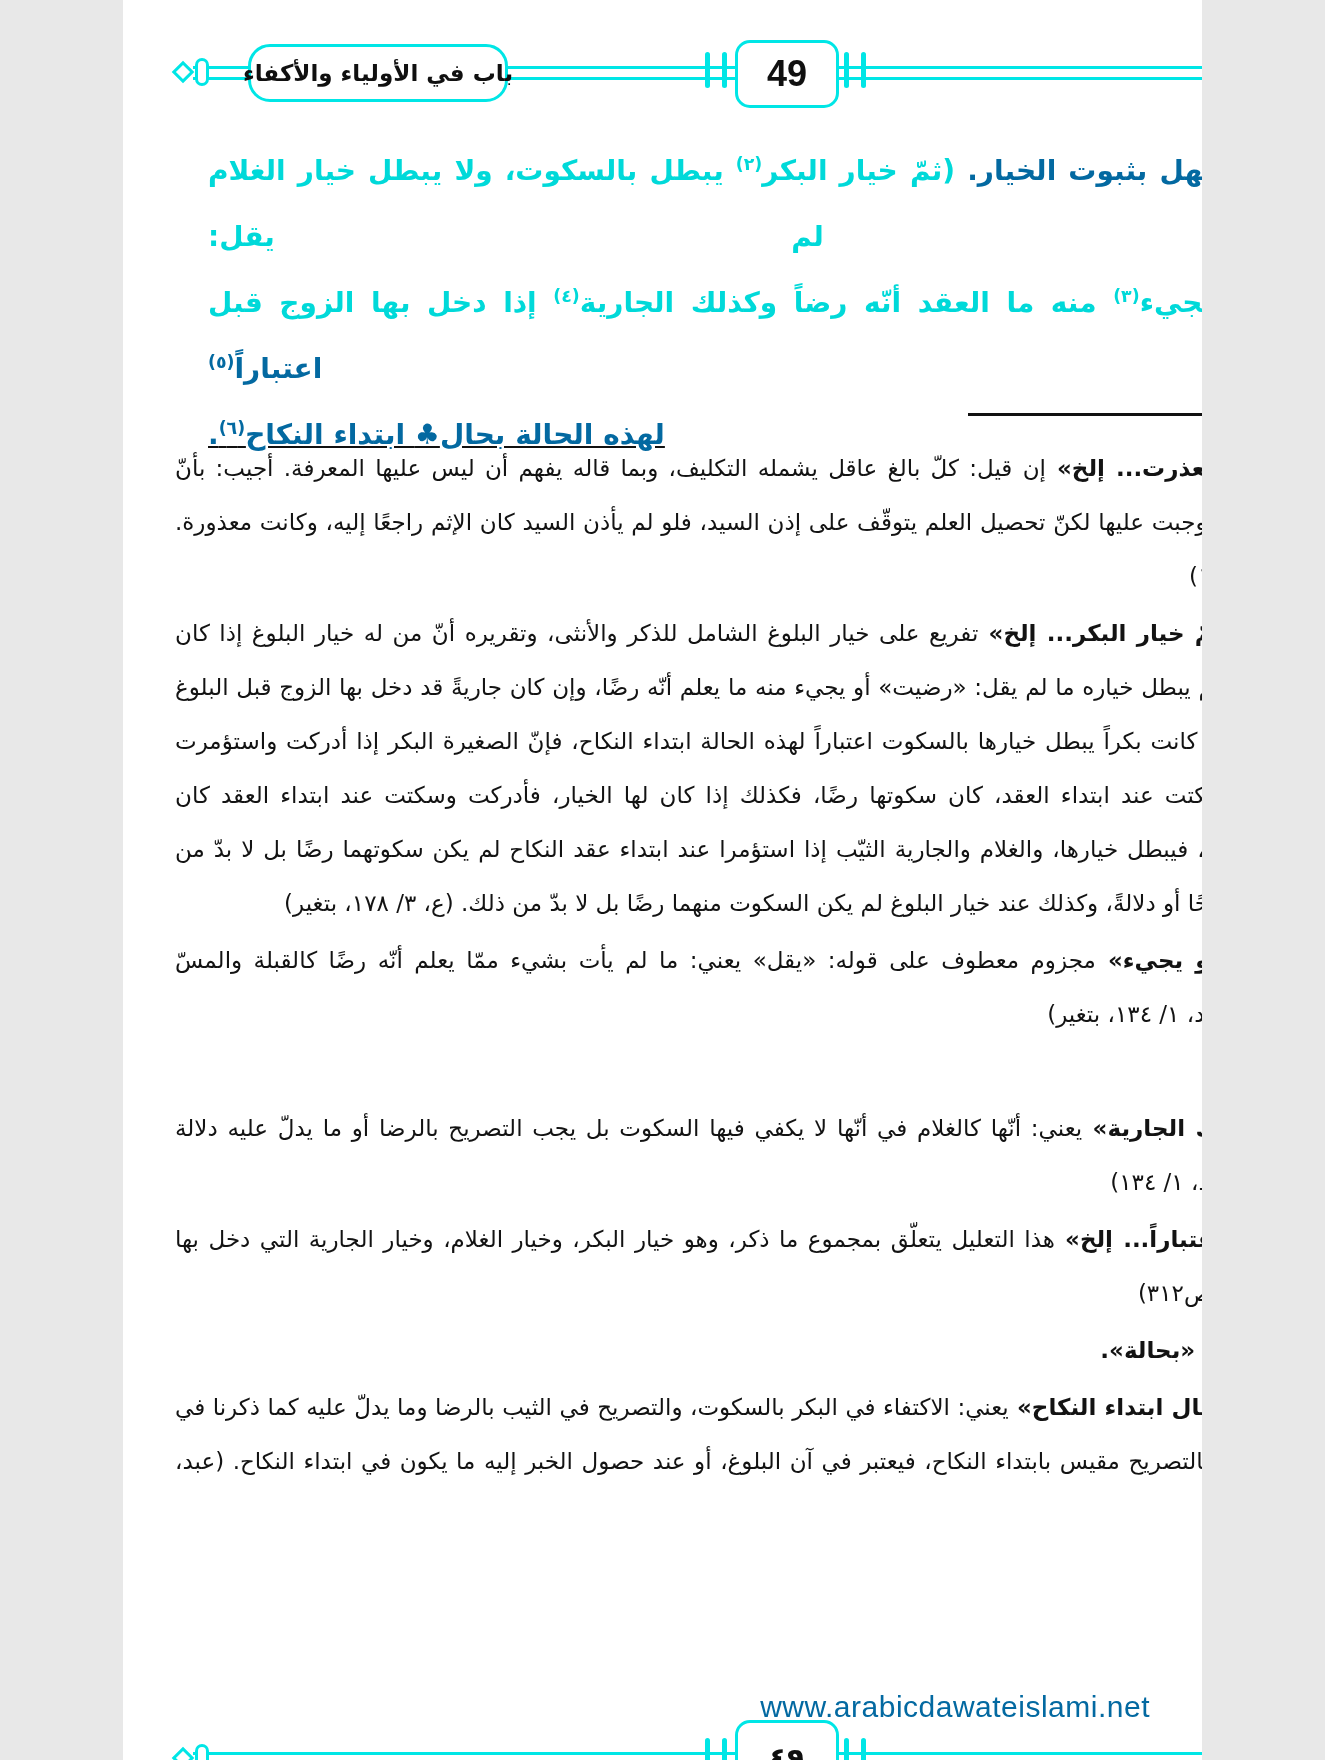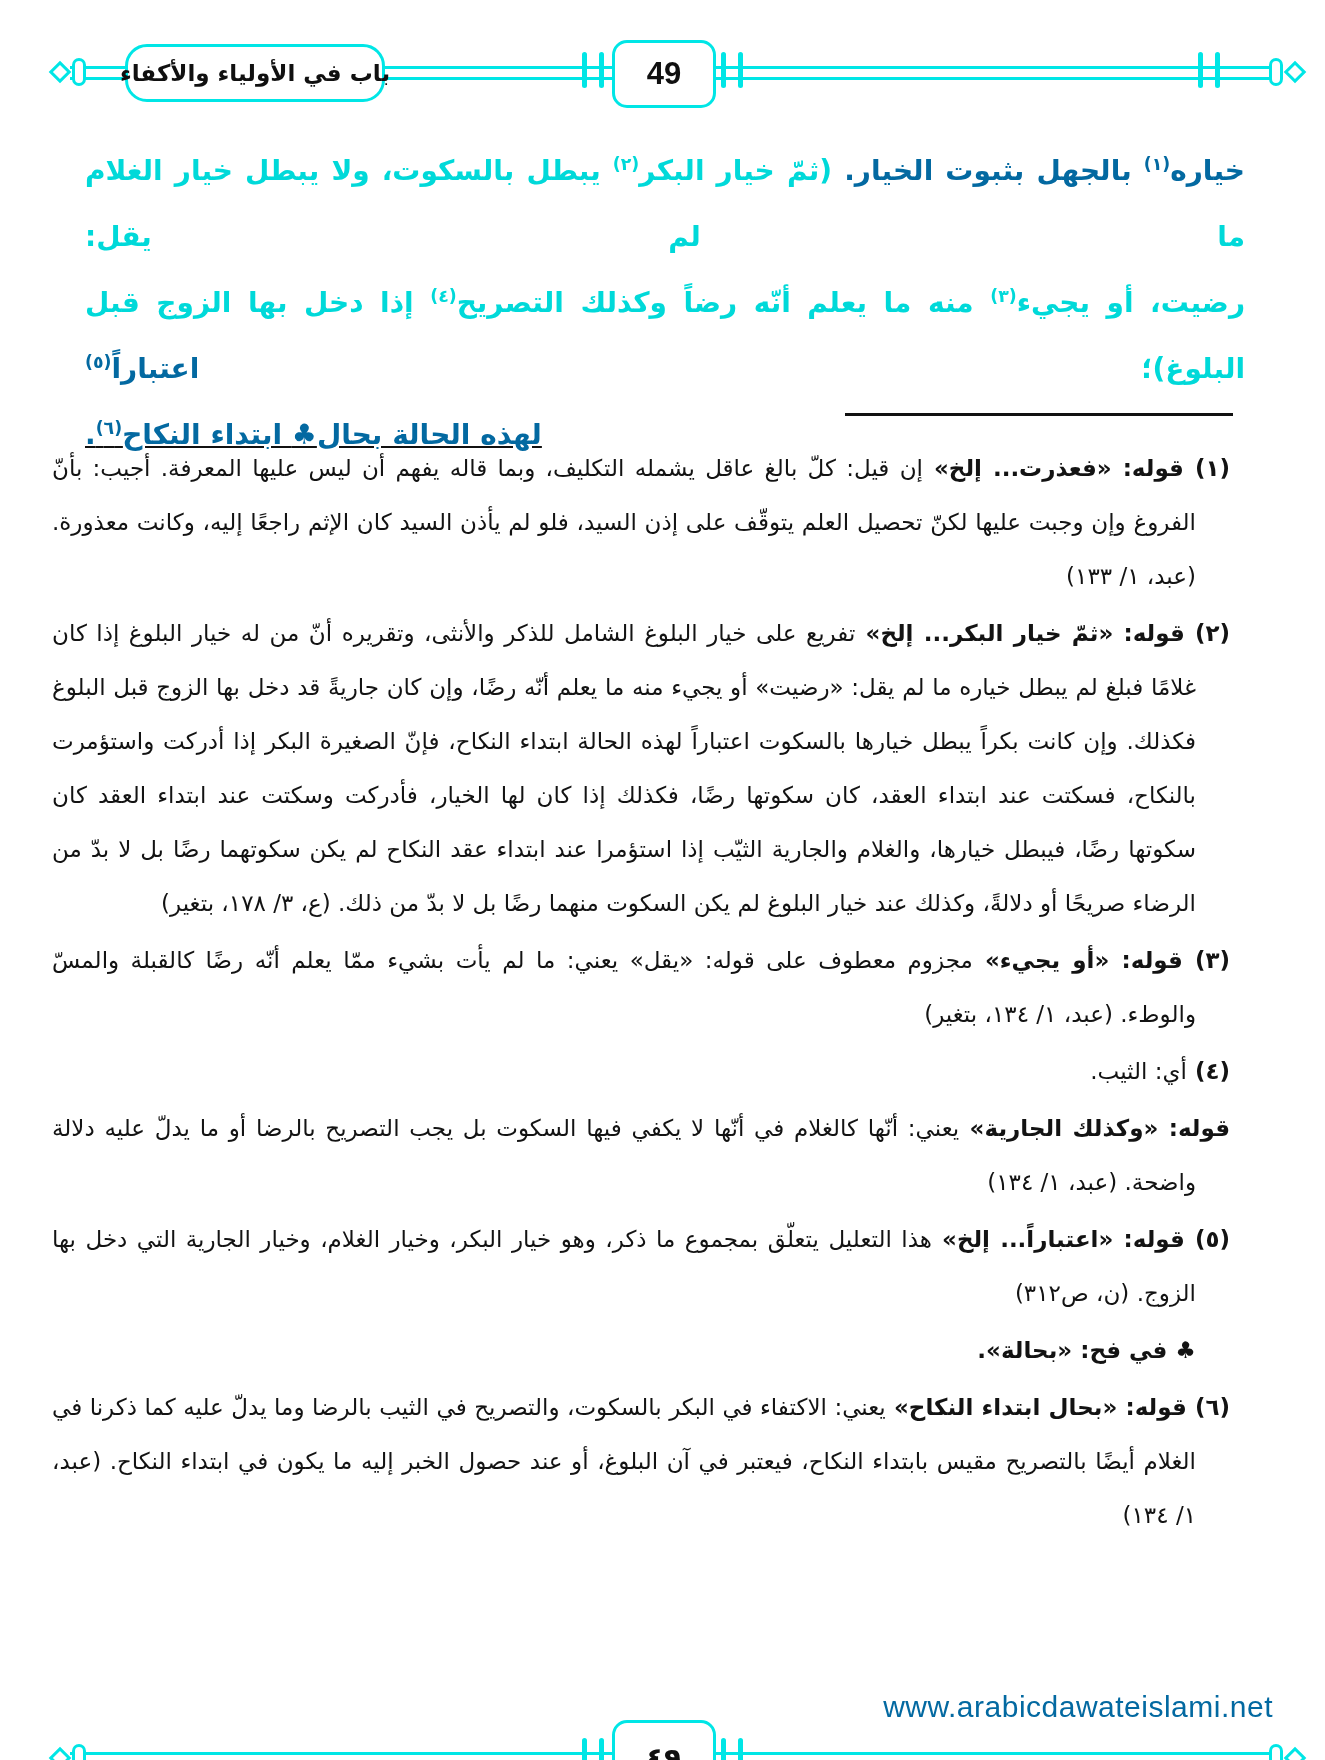--- a/index.html
+++ b/index.html
@@ -1,18 +1,18 @@
 <!DOCTYPE html>
 <html lang="ar"><head>
 <meta charset="utf-8">
 <style>
   html,body{margin:0;padding:0;background:#e8e8e8;}
   .page{
     position:relative;
-    width:1325px;height:1760px;
+    width:1079px;height:1760px;
     background:#ffffff;
     margin:0 auto;
     overflow:hidden;
     font-family:"DejaVu Sans",sans-serif;
   }
   
   .band{position:absolute;left:0;width:1325px;height:120px;}
   .band.top{top:18px;}
   .band.bottom{top:1700px;}
   .rail{
@@ -42,21 +42,21 @@
   .finial .cap{
     position:absolute;top:2px;width:14px;height:28px;
     border:3px solid var(--cy);border-radius:8px;box-sizing:border-box;background:#fff;
   }
   .finial.left .diamond{left:0;}
   .finial.left .cap{left:20px;}
   .finial.right .diamond{right:0;}
   .finial.right .cap{right:20px;}
   .hdr-left-title{font-size:23px;font-weight:bold;color:#101010;white-space:nowrap;}
   .hdr-right-title{font-size:25px;font-weight:bold;color:var(--cy-text);white-space:nowrap;}
-  .hdr-page-num{font-size:31px;font-weight:bold;color:#101010;font-family:"Liberation Sans",sans-serif;}
+  .hdr-page-num{font-size:36px;font-weight:bold;color:#101010;font-family:"Liberation Sans",sans-serif;}
   .ftr-page-num{font-size:30px;font-weight:bold;color:#101010;}
   
   .matn{
     position:absolute;top:138px;left:85px;width:1160px;
     direction:rtl;
     font-size:28px;line-height:66px;font-weight:bold;color:#111;
   }
   .matn .line{white-space:normal;}
   .matn .line.just{text-align:justify;text-align-last:justify;}
   .matn .line.start{text-align:left;text-decoration:underline;}
@@ -112,21 +112,21 @@
     <div class="cartouche rounded" style="left:125px;top:26px;width:260px;height:58px;">
       <span class="hdr-left-title">باب في الأولياء والأكفاء</span>
     </div>
     <div class="cartouche octagon" style="left:612px;top:22px;width:104px;height:68px;">
       <span class="hdr-page-num">49</span>
     </div>
   </div>
 
   <main class="matn">
     <div class="line just"><span class="seg-black">خياره</span><sup class="fnref seg-black">(١)</sup><span class="seg-black"> بالجهل بثبوت الخيار. </span><span class="seg-cyan">(ثمّ خيار البكر</span><sup class="fnref seg-cyan">(٢)</sup><span class="seg-cyan"> يبطل بالسكوت، ولا يبطل خيار الغلام ما لم يقل:</span></div>
-    <div class="line just"><span class="seg-cyan">رضيت، أو يجيء</span><sup class="fnref seg-cyan">(٣)</sup><span class="seg-cyan"> منه ما يعلم أنّه رضاً وكذلك التصريح</span><sup class="fnref seg-cyan">(٤)</sup><span class="seg-cyan"> إذا دخل بها الزوج قبل البلوغ)؛ </span><span class="seg-black">اعتباراً</span><sup class="fnref seg-black">(٥)</sup></div>
+    <div class="line just"><span class="seg-cyan">رضيت، أو يجيء</span><sup class="fnref seg-cyan">(٣)</sup><span class="seg-cyan"> منه ما العقد أنّه رضاً وكذلك الجارية</span><sup class="fnref seg-cyan">(٤)</sup><span class="seg-cyan"> إذا دخل بها الزوج قبل البلوغ)؛ </span><span class="seg-black">اعتباراً</span><sup class="fnref seg-black">(٥)</sup></div>
     <div class="line start"><span class="seg-black">لهذه الحالة بحال</span><span class="seg-black">♣</span><span class="seg-black"> ابتداء النكاح</span><sup class="fnref seg-black">(٦)</sup><span class="seg-black">.</span></div>
   </main>
 
   <div class="fn-sep"></div>
 
   <section class="footnotes">
       <p class="footnote"><span class="fn-b">(١) قوله: «فعذرت... إلخ» </span><span>إن قيل: كلّ بالغ عاقل يشمله التكليف، وبما قاله يفهم أن ليس عليها المعرفة. أجيب: بأنّ الفروغ وإن وجبت عليها لكنّ تحصيل العلم يتوقّف على إذن السيد، فلو لم يأذن السيد كان الإثم راجعًا إليه، وكانت معذورة. </span><span>(عبد، ١/ ١٣٣)</span></p>
       <p class="footnote"><span class="fn-b">(٢) قوله: «ثمّ خيار البكر... إلخ» </span><span>تفريع على خيار البلوغ الشامل للذكر والأنثى، وتقريره أنّ من له خيار البلوغ إذا كان غلامًا فبلغ لم يبطل خياره ما لم يقل: «رضيت» أو يجيء منه ما يعلم أنّه رضًا، وإن كان جاريةً قد دخل بها الزوج قبل البلوغ فكذلك. وإن كانت بكراً يبطل خيارها بالسكوت اعتباراً لهذه الحالة ابتداء النكاح، فإنّ الصغيرة البكر إذا أدركت واستؤمرت بالنكاح، فسكتت عند ابتداء العقد، كان سكوتها رضًا، فكذلك إذا كان لها الخيار، فأدركت وسكتت عند ابتداء العقد كان سكوتها رضًا، فيبطل خيارها، والغلام والجارية الثيّب إذا استؤمرا عند ابتداء عقد النكاح لم يكن سكوتهما رضًا بل لا بدّ من الرضاء صريحًا أو دلالةً، وكذلك عند خيار البلوغ لم يكن السكوت منهما رضًا بل لا بدّ من ذلك. </span><span>(ع، ٣/ ١٧٨، بتغير)</span></p>
       <p class="footnote"><span class="fn-b">(٣) قوله: «أو يجيء» </span><span>مجزوم معطوف على قوله: «يقل» يعني: ما لم يأت بشيء ممّا يعلم أنّه رضًا كالقبلة والمسّ والوطء. </span><span>(عبد، ١/ ١٣٤، بتغير)</span></p>
       <p class="footnote"><span class="fn-b">(٤) </span><span>أي: الثيب.</span></p>

